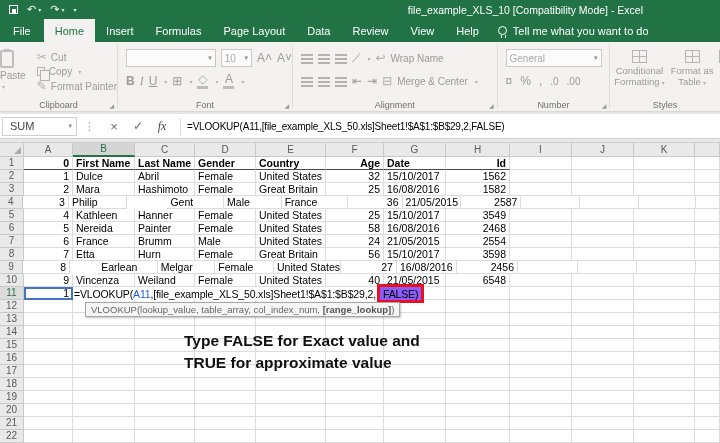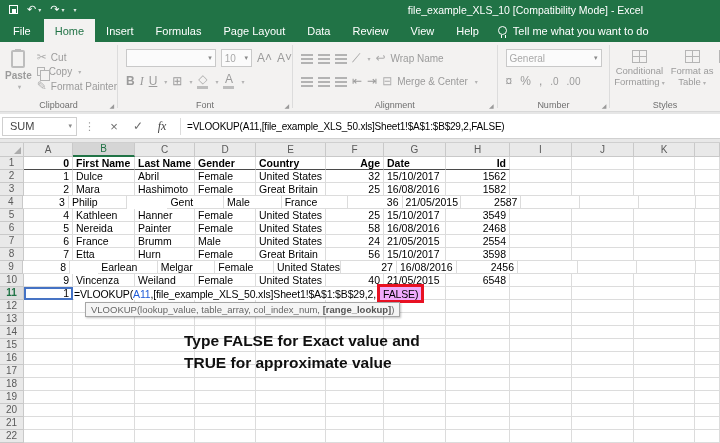--- a/index.html
+++ b/index.html
@@ -25,21 +25,21 @@
   
   .ribbon{position:absolute;top:42px;left:0;width:720px;height:70px;background:#f3f2f1;
     border-bottom:1px solid #d8d8d8;display:flex;color:#9b9b9b;}
   .group{position:relative;height:100%;padding-top:5px;}
   .group-label{position:absolute;bottom:1px;left:0;right:0;text-align:center;font-size:9px;color:#6f6f6f;}
   .launcher{position:absolute;bottom:2px;right:3px;font-size:6px;color:#9a9a9a;}
   .sep{width:1px;background:#dcdcdc;margin:3px 0;}
   .gi{color:#adadad;font-size:12px;line-height:1;}
   .caret{font-size:6px;color:#b3b3b3;margin-left:2px;}
   .g-clipboard{width:117px;display:flex;}
-  .paste-btn{width:38px;display:flex;flex-direction:column;align-items:center;gap:2px;font-size:10px;padding-top:3px;font-weight:bold;}
+  .paste-btn{width:38px;display:flex;flex-direction:column;gap:2px;font-size:10px;padding-top:3px;}
   .paste-ic{width:14px;height:18px;border:2px solid #bdbdbd;border-radius:2px;position:relative;}
   .paste-ic::before{content:'';position:absolute;top:-3px;left:2px;width:6px;height:3px;background:#bdbdbd;}
   .clip-stack{display:flex;flex-direction:column;gap:3px;padding-top:4px;font-size:10px;}
   .sbtn{display:flex;align-items:center;gap:4px;white-space:nowrap;}
   .copy-ic{width:8px;height:9px;border:1px solid #b3b3b3;position:relative;display:inline-block;}
   .copy-ic::after{content:'';position:absolute;left:2px;top:2px;width:8px;height:9px;border:1px solid #b3b3b3;background:#f3f2f1;}
   .g-font{width:174px;}
   .row1,.row2{display:flex;align-items:center;gap:5px;padding-left:8px;}
   .row1{height:22px;}
   .row2{height:24px;}
@@ -80,32 +80,32 @@
   .g-row{display:flex;height:13px;}
   .g-row.g-head{height:14px;}
   .g-corner{width:24px;background:#e9e9e9;border-right:1px solid #c9c9c9;border-bottom:1px solid #c9c9c9;position:relative;}
   .g-corner .tri{position:absolute;right:2px;bottom:2px;width:0;height:0;
     border-left:7px solid transparent;border-bottom:7px solid #ababab;}
   .g-colhead{background:#e9e9e9;border-right:1px solid #c9c9c9;border-bottom:1px solid #c9c9c9;
     color:#5a5a5a;font-size:10px;text-align:center;line-height:13px;}
   .g-colhead.active{background:#d5d5d5;color:#217346;border-bottom:2px solid #217346;line-height:11px;}
   .g-gut{width:24px;background:#e9e9e9;border-right:1px solid #c9c9c9;border-bottom:1px solid #c9c9c9;
     color:#5a5a5a;font-size:10px;text-align:center;line-height:12px;}
-  .g-gut.active{background:#dcdcdc;color:#217346;font-weight:700;}
+  .g-gut.active{background:#dcdcdc;color:#217346;font-weight:400;}
   .g-cell{border-right:1px solid #dcdcdc;border-bottom:1px solid #dcdcdc;padding:0 3px;
     line-height:12px;overflow:hidden;white-space:nowrap;}
   .g-cell.hd{font-weight:700;border-bottom:1px solid #4a4a4a;}
   .a-r{text-align:right;}.a-l{text-align:left;}
   .g-cell.ref{outline:2px solid #4472c4;outline-offset:-2px;background:#fcfdff;}
   
   .cell-formula{position:absolute;top:144px;left:74px;height:13px;display:flex;align-items:center;
     background:#fff;font-size:10.5px;letter-spacing:-0.15px;white-space:pre;color:#000;}
   .ref-blue{color:#1f5bd8;}
   .false-box{border:3px solid #e81123;height:19px;display:flex;align-items:center;padding:0 3px;
-    background:#f0abfc;margin-left:1px;}
+    background:#8b5cf6;margin-left:1px;}
   .tip{position:absolute;left:85px;top:159px;height:15px;background:#f5f5f5;border:1px solid #a6a6a6;
     box-shadow:1px 1px 2px rgba(0,0,0,.25);display:flex;align-items:center;padding:0 5px;
     font-size:9.5px;color:#666;white-space:pre;}
   .tip b{color:#555;}
   .note{position:absolute;left:184px;top:187px;font-weight:700;font-size:15.5px;line-height:21.5px;color:#101010;}
 </style>
 </head>
 <body>
 
 <div class="titlebar">

